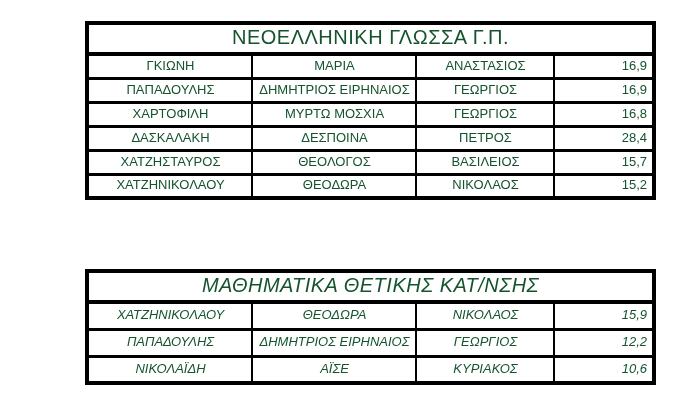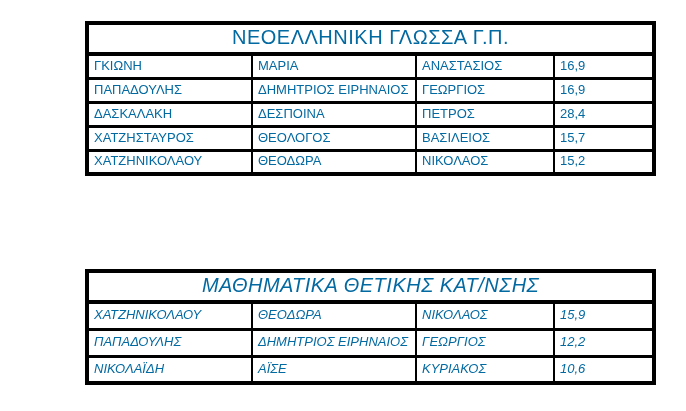--- a/index.html
+++ b/index.html
@@ -6,21 +6,21 @@
     margin: 0;
     padding: 0;
     background: #ffffff;
   }
   .page {
     position: relative;
     width: 686px;
     height: 411px;
     background: #ffffff;
     font-family: "Liberation Sans", sans-serif;
-    color: #0369a1;
+    color: #14532d;
   }
   table.grades {
     position: absolute;
     left: 85px;
     width: 567px;
     border-collapse: collapse;
     table-layout: fixed;
     background: #ffffff;
     border: 4px solid #000000;
   }
@@ -40,23 +40,24 @@
     overflow: hidden;
   }
   table.grades td {
     border: solid #000000;
     border-width: 3px 2px;
     font-size: 13px;
     line-height: 1.15;
     padding: 2px 4px 2px 5px;
     vertical-align: middle;
     overflow: hidden;
+    text-align: center;
   }
   table.grades td.grade {
-    text-align: left;
+    text-align: right;
     padding-right: 5px;
     white-space: nowrap;
   }
   #table-greek tr.data-row { height: 24px; }
   #table-math  tr.data-row { height: 27px; }
 </style>
 </head>
 <body>
 
 <div class="page">
@@ -76,20 +77,26 @@
       <td>ΓΚΙΩΝΗ</td>
       <td>ΜΑΡΙΑ</td>
       <td>ΑΝΑΣΤΑΣΙΟΣ</td>
       <td class="grade">16,9</td>
     </tr>
     <tr class="data-row">
       <td>ΠΑΠΑΔΟΥΛΗΣ</td>
       <td>ΔΗΜΗΤΡΙΟΣ ΕΙΡΗΝΑΙΟΣ</td>
       <td>ΓΕΩΡΓΙΟΣ</td>
       <td class="grade">16,9</td>
+    </tr>
+    <tr class="data-row">
+      <td>ΧΑΡΤΟΦΙΛΗ</td>
+      <td>ΜΥΡΤΩ ΜΟΣΧΙΑ</td>
+      <td>ΓΕΩΡΓΙΟΣ</td>
+      <td class="grade">16,8</td>
     </tr>
     <tr class="data-row">
       <td>ΔΑΣΚΑΛΑΚΗ</td>
       <td>ΔΕΣΠΟΙΝΑ</td>
       <td>ΠΕΤΡΟΣ</td>
       <td class="grade">28,4</td>
     </tr>
     <tr class="data-row">
       <td>ΧΑΤΖΗΣΤΑΥΡΟΣ</td>
       <td>ΘΕΟΛΟΓΟΣ</td>

